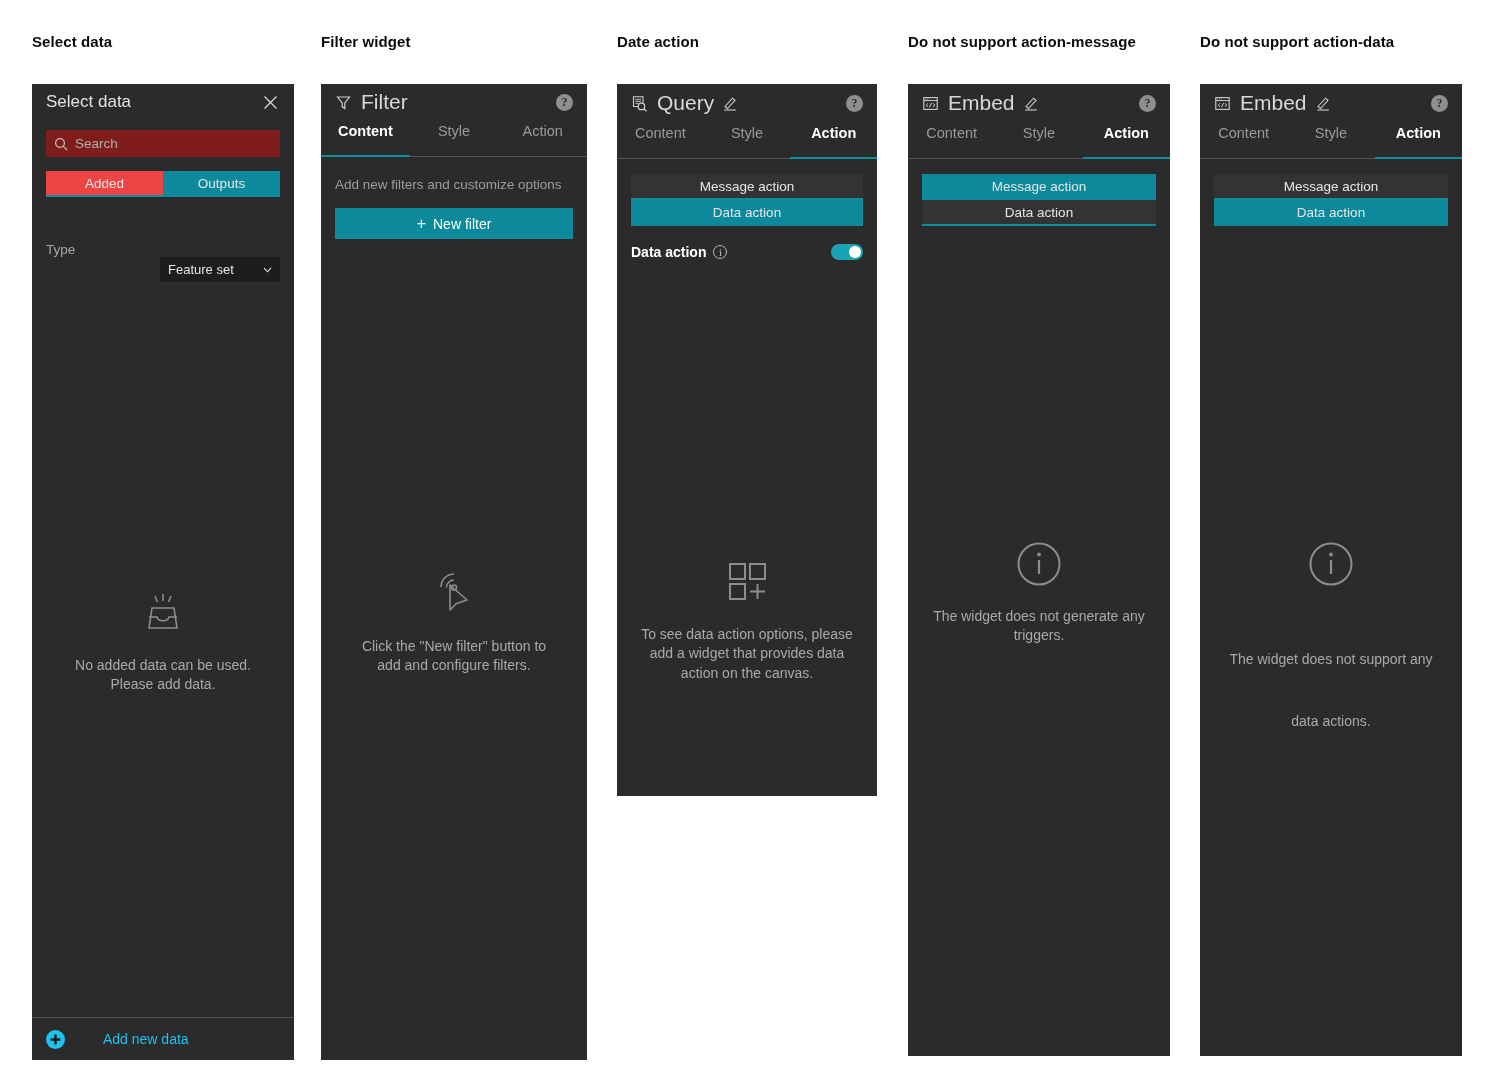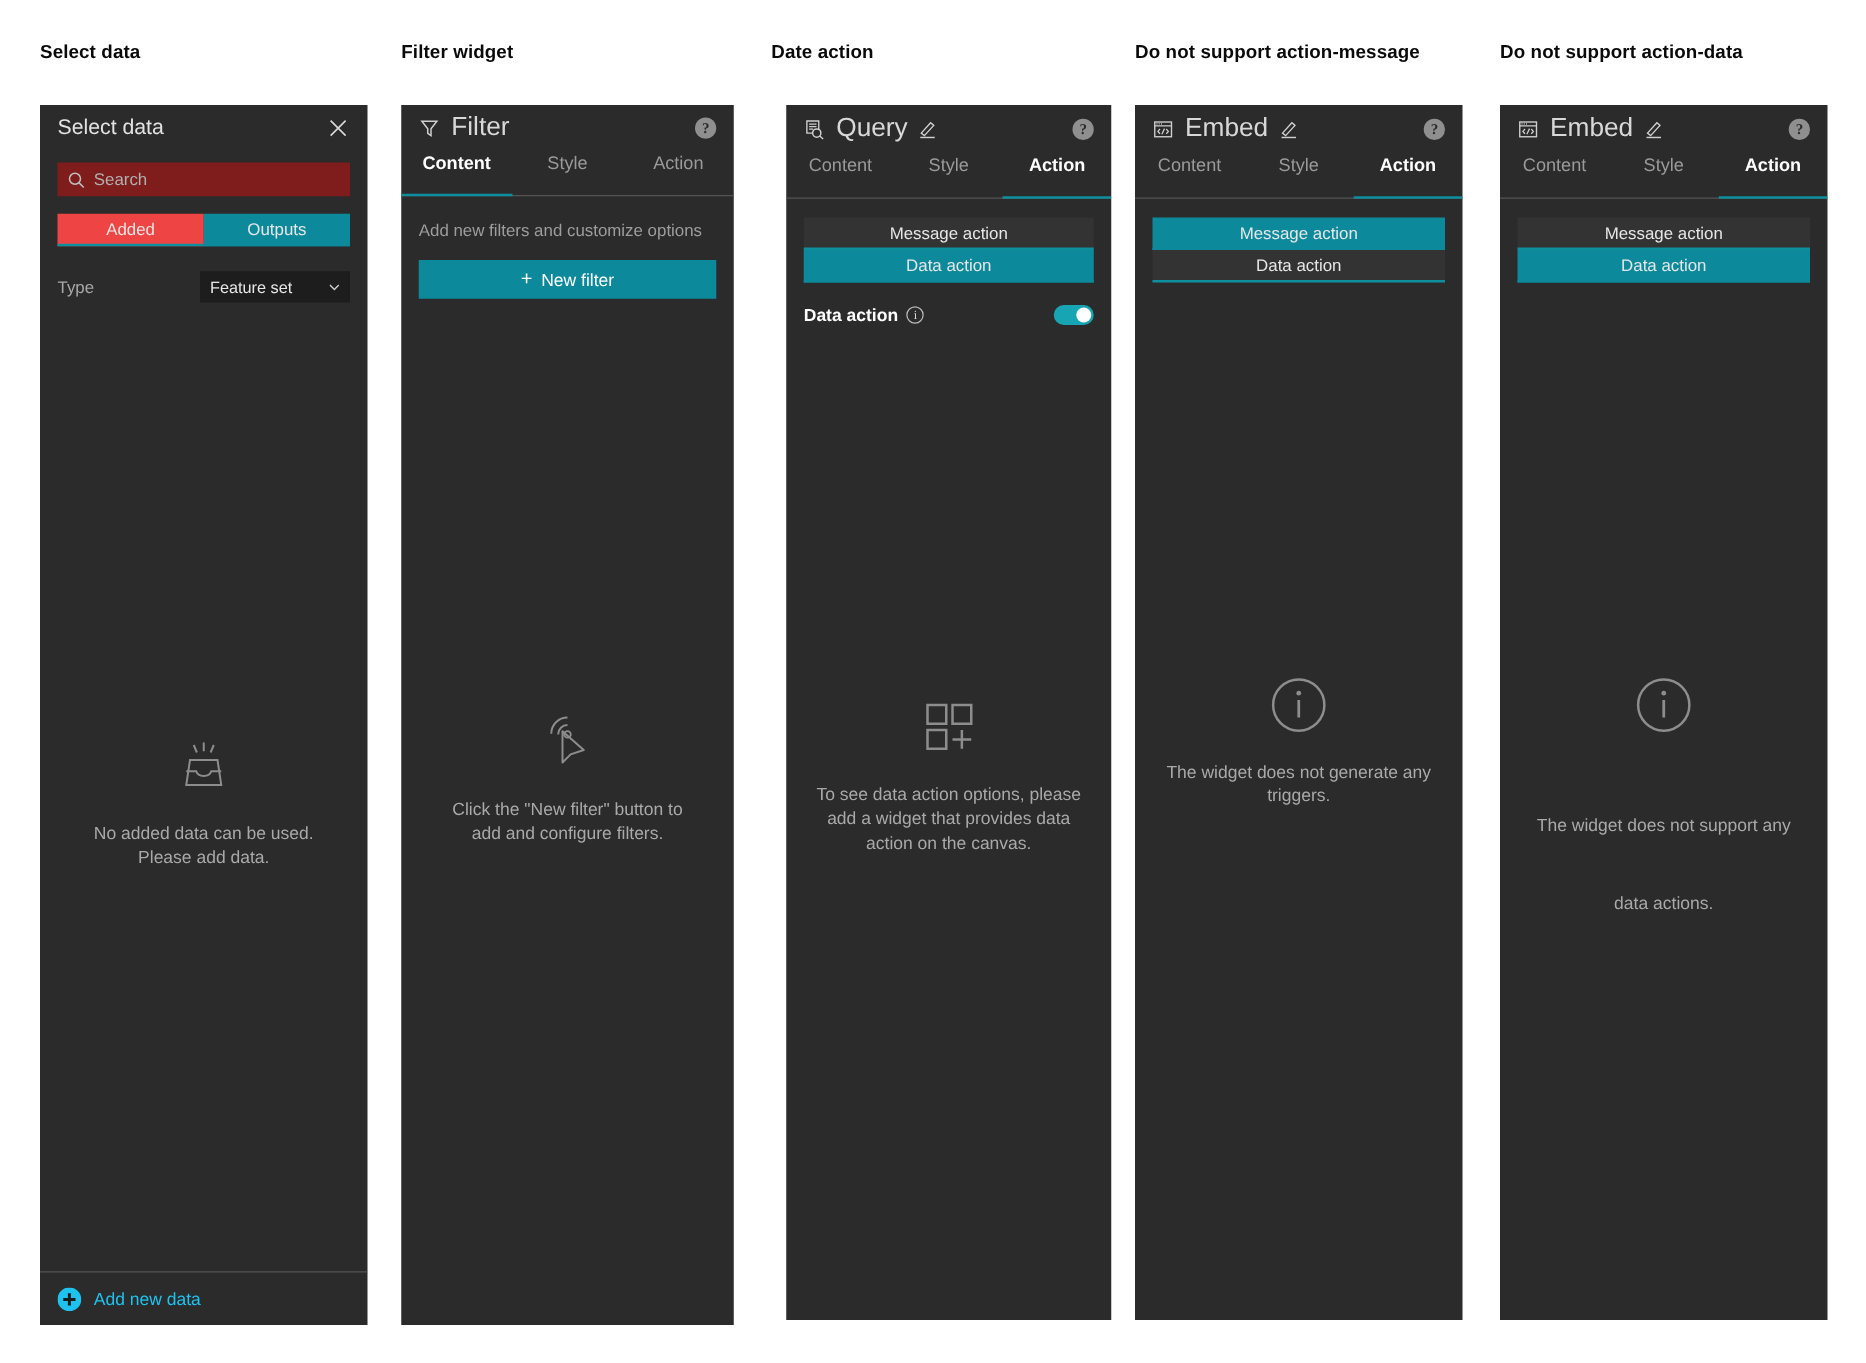--- a/index.html
+++ b/index.html
@@ -96,21 +96,21 @@
 
   
   .type-row {
     display:flex; align-items:center;
     margin:20px 14px 0 14px;
   }
   .type-label { font-size:13.5px; color:#a8a8a8; flex:1 1 auto; }
   .select {
     width:120px; height:25px; background:#1d1d1d;
     display:flex; align-items:center; padding:0 8px;
-    font-size:13px; color:#e6e6e6; cursor:pointer;
+    font-size:13px; color:#e6e6e6; cursor:pointer;margin-top:40px;
   }
   .select .sv { flex:1 1 auto; }
 
   
   .desc {
     margin:18px 14px 0 14px;
     font-size:13.5px; color:#9d9d9d; line-height:1.42;
   }
   .primary-btn {
     margin:14px 14px 0 14px; height:31px;
@@ -164,20 +164,21 @@
   .empty .etext {
     font-size:14px; color:#a9a9a9; text-align:center; line-height:1.38;
   }
 
   
   .p-foot {
     flex:none; height:43px;
     border-top:1px solid #555;
     display:flex; align-items:center; padding:0 14px;
     cursor:pointer;
+    gap:28px;
   }
   .p-foot .lbl { font-size:14px; color:#1ec2ef; margin-left:10px; }
   .circ-plus { width:19px; height:19px; flex:none; }
 </style>
 </head>
 <body>
 
 <div class="board">
 
   <div class="col" style="left:32px; width:262px;">
@@ -283,21 +284,21 @@
           </div>
           <div class="etext">Click the "New filter" button to</div>
           <div class="etext">add and configure filters.</div>
         </div>
       </div>
     </div>
   </div>
 
   <div class="col" style="left:617px; width:260px;">
     <div class="col-title">Date action</div>
-    <div class="panel" style="left:12px; width:260px; height:972px;">
+    <div class="panel" style="left:0; width:260px; height:712px;">
 
       <div class="p-head" style="height:38px;">
         <span class="wicon">
           <svg width="17" height="17" viewBox="0 0 17 17">
             <path d="M2.5 1.8 L12 1.8 L12 11.5 L2.5 11.5 Z" stroke="#cfcfcf" stroke-width="1.1" fill="none"></path>
             <path d="M4.3 4.3 L10.2 4.3 M4.3 6.3 L10.2 6.3 M4.3 8.3 L7.5 8.3" stroke="#cfcfcf" stroke-width="0.9"></path>
             <circle cx="10.4" cy="11.4" r="3.3" stroke="#cfcfcf" stroke-width="1.2" fill="#2b2b2b"></circle>
             <path d="M12.8 13.8 L15.5 16.2" stroke="#cfcfcf" stroke-width="1.2"></path>
           </svg>
         </span>

